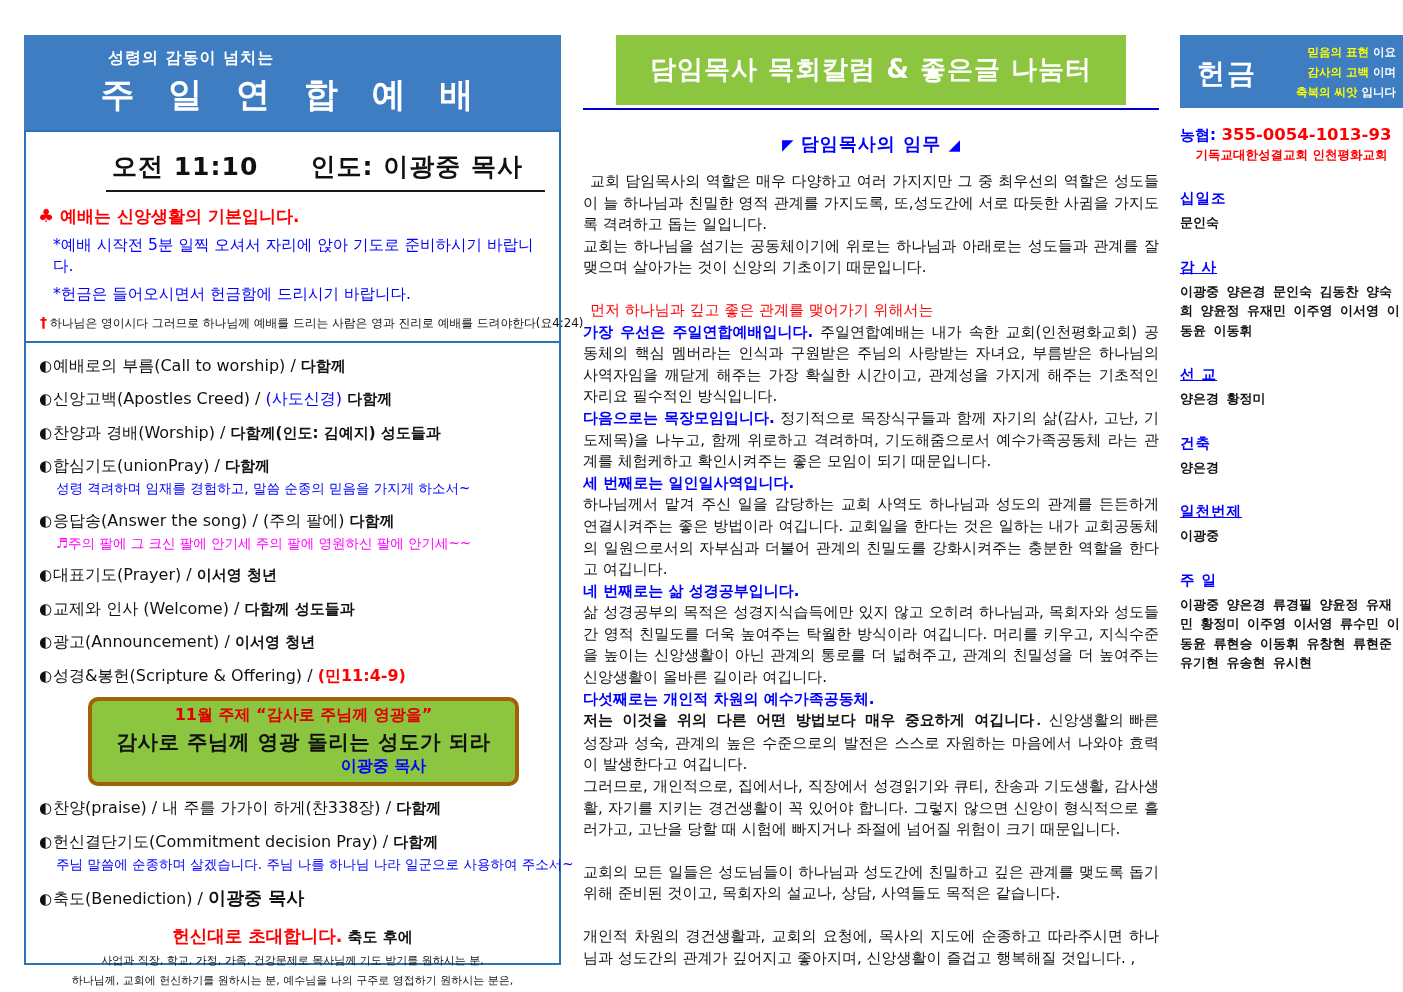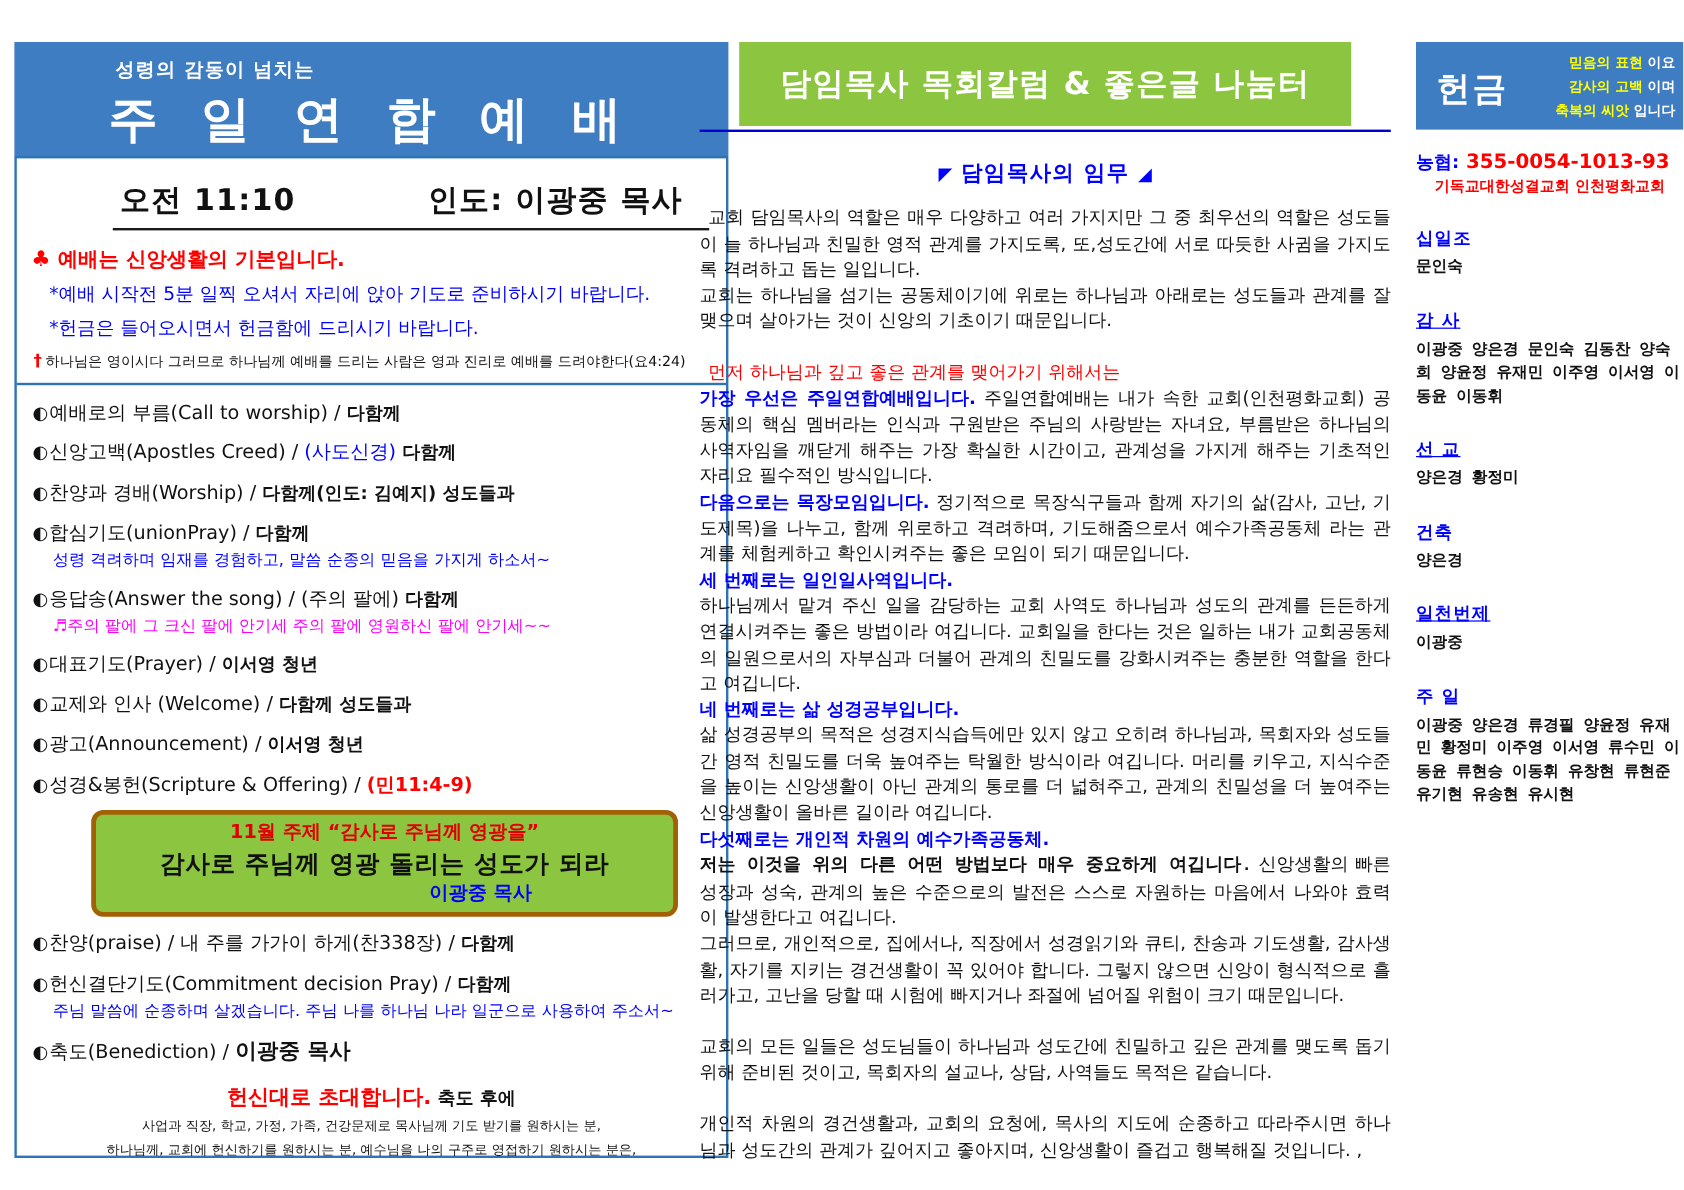--- a/index.html
+++ b/index.html
@@ -1,24 +1,24 @@
 <!DOCTYPE html>
 <html><head>
 <meta charset="utf-8">
 <style>
   * { margin:0; padding:0; box-sizing:border-box; }
   html,body { background:#ffffff; }
   .page { position:relative; width:1403px; height:992px; background:#fff;
           font-family:"DejaVu Sans", sans-serif; color:#111; overflow:hidden; }
 
   
-  .left-col { position:absolute; left:12px; top:35px; width:595px; }
+  .left-col { position:absolute; left:24px; top:35px; width:537px; }
   .left-header { background:#3E7DC1; height:95px; color:#fff; }
   .left-sub { padding:13px 0 0 84px; font-size:16px; font-weight:bold; letter-spacing:1px; }
-  .left-title { text-align:center; font-size:41px; font-weight:bold; letter-spacing:11px; margin-top:3px; }
+  .left-title { text-align:center; font-size:34px; font-weight:bold; letter-spacing:11px; margin-top:3px; }
   .left-body { border:2px solid #2E74B5; height:835px; background:#fff; }
   .time-row { display:flex; justify-content:space-between; padding:18px 36px 0 86px;
               font-size:25px; font-weight:600; letter-spacing:1px; }
   .time-underline { border-bottom:2px solid #1a1a1a; margin:7px 14px 0 80px; }
   .intro { padding:13px 8px 0 12px; }
   .intro-head { color:#FF0000; font-weight:bold; font-size:17px; }
   .clover { font-size:18px; }
   .intro-note { color:#0000FF; font-size:15.5px; margin:7px 0 0 15px; }
   .verse { font-size:11.8px; margin-top:9px; white-space:nowrap; }
   .cross { color:#FF0000; font-weight:bold; font-size:14px; margin:0 3px 0 2px; }

